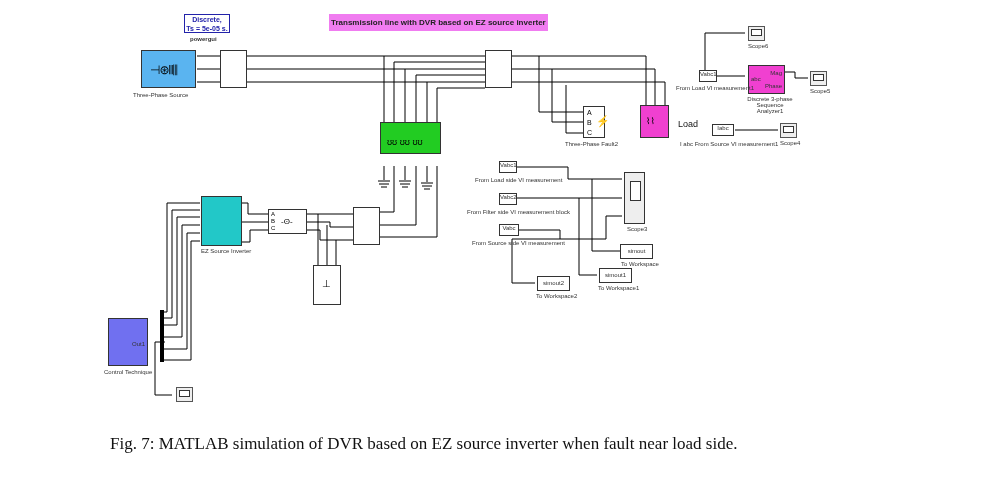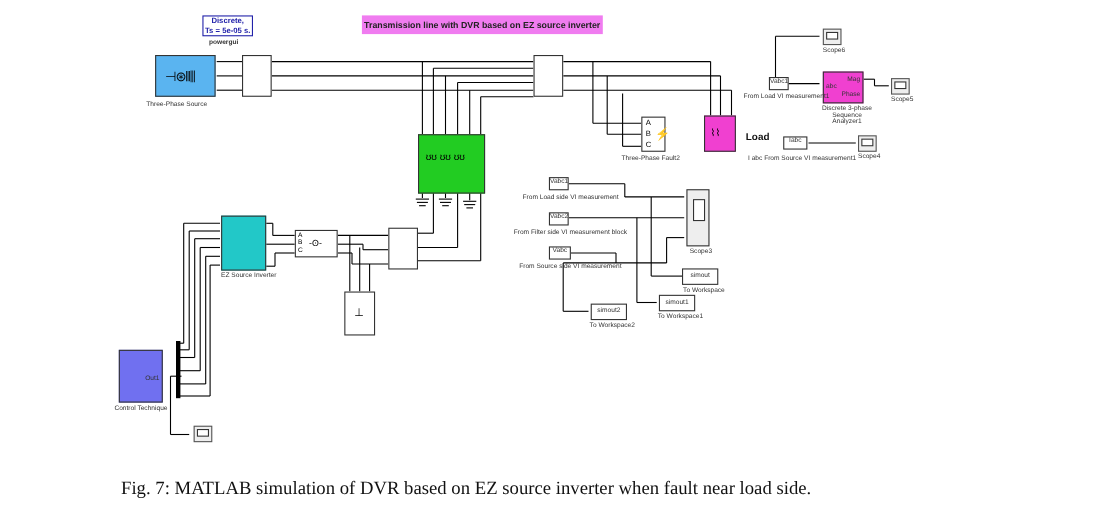--- a/index.html
+++ b/index.html
@@ -154,38 +154,38 @@
 <div class="lbl" style="left:190px;top:36px;font-weight:bold;font-size:6px;">powergui</div>
 
 <div class="blk" style="left:141px;top:50px;width:55px;height:38px;background:#5ab4f0;">
   <div style="position:absolute;left:8px;top:12px;font-size:12px;letter-spacing:-1px;">⊣⊛⫴⫼</div>
 </div>
 <div class="lbl" style="left:133px;top:92px;">Three-Phase Source</div>
 
 <div class="blk" style="left:220px;top:50px;width:27px;height:38px;background:#fff;"></div>
 <div class="blk" style="left:485px;top:50px;width:27px;height:38px;background:#fff;"></div>
 
-<div class="blk" style="left:380px;top:122px;width:61px;height:54px;background:#22cc22;">
+<div class="blk" style="left:380px;top:122px;width:61px;height:32px;background:#22cc22;">
   <div style="position:absolute;left:6px;top:14px;font-size:9px;">ʊʊ ʊʊ ʊʊ</div>
 </div>
 
 <div class="blk" style="left:583px;top:106px;width:22px;height:32px;background:#fff;">
   <div style="position:absolute;left:3px;top:1px;font-size:7px;line-height:10px;">
     <div>A</div>
     <div>B</div>
     <div>C</div>
   </div>
   <div style="position:absolute;left:12px;top:8px;font-size:11px;">⚡</div>
 </div>
 <div class="lbl" style="left:565px;top:141px;">Three-Phase Fault2</div>
 
 <div class="blk" style="left:640px;top:105px;width:29px;height:33px;background:#f040d0;">
   <div style="position:absolute;left:5px;top:10px;font-size:9px;">⌇⌇</div>
 </div>
-<div class="lbl" style="left:678px;top:119px;font-size:9px;font-weight:bold;color:#111;">Load</div>
+<div class="lbl" style="left:678px;top:119px;font-size:9px;font-weight:normal;color:#111;">Load</div>
 
 <div class="blk" style="left:201px;top:196px;width:41px;height:50px;background:#22c8c8;"></div>
 <div class="lbl" style="left:201px;top:248px;">EZ Source Inverter</div>
 
 <div class="blk" style="left:268px;top:209px;width:39px;height:25px;background:#fff;">
   <div style="position:absolute;left:2px;top:1px;font-size:6px;line-height:7px;">
     <div>A</div>
     <div>B</div>
     <div>C</div>
   </div>

